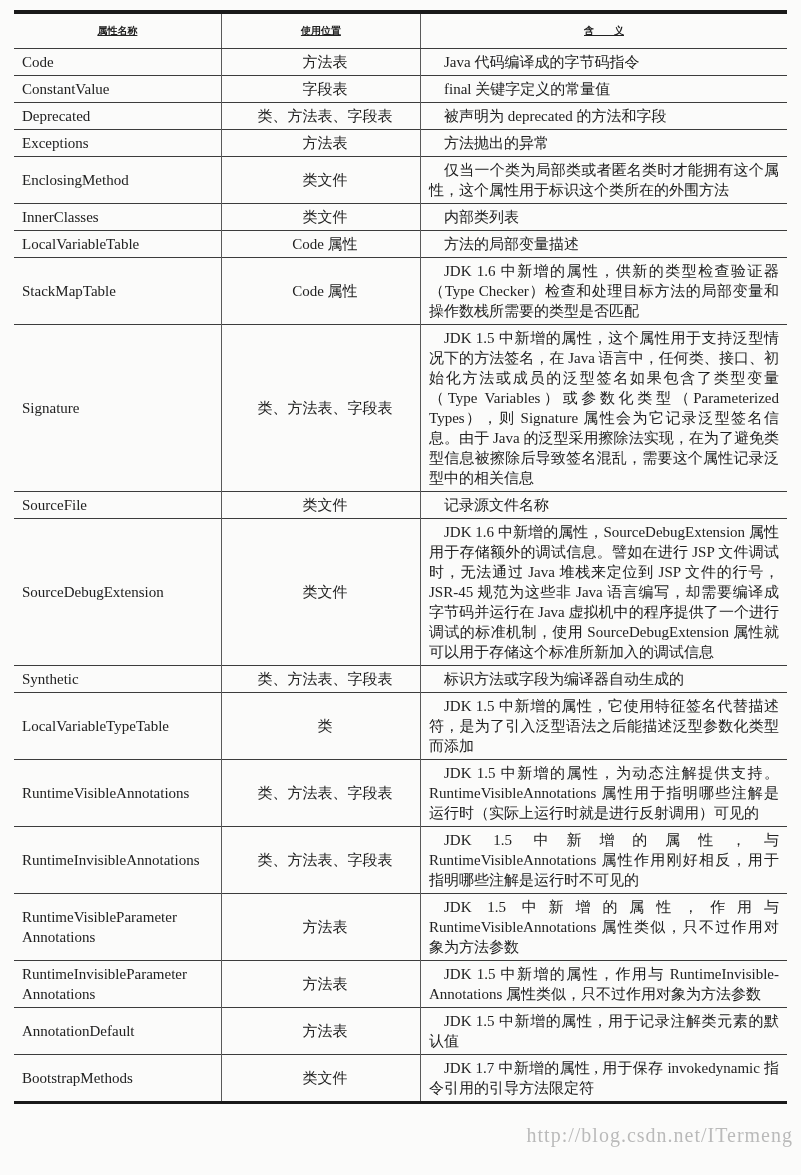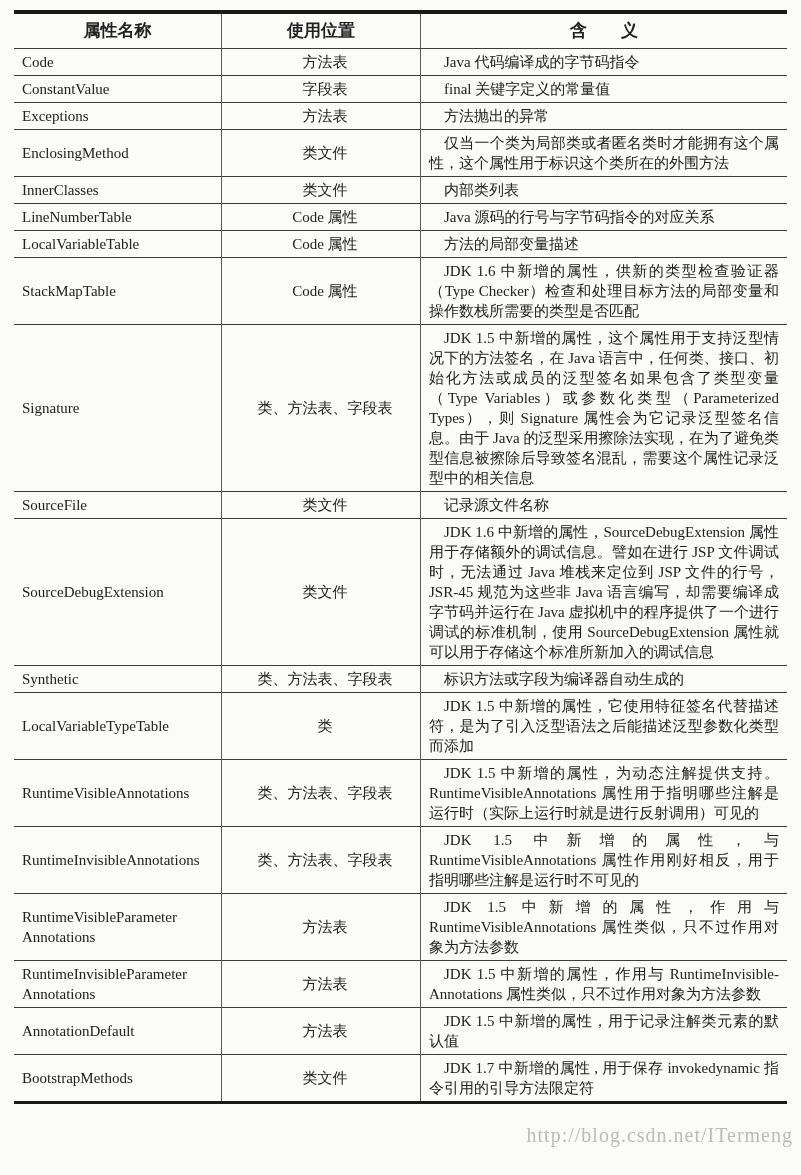--- a/index.html
+++ b/index.html
@@ -34,23 +34,24 @@
     width: 100%;
     border-collapse: collapse;
     border-top: 4px solid #1a1a1a;
     border-bottom: 3px solid #1a1a1a;
     font-size: 15px;
     line-height: 20px;
   }
   thead th {
     font-weight: bold;
     text-align: center;
-    font-size: 17px;
+    font-size: 10px;
     padding: 7px 4px;
     border-bottom: 1.5px solid var(--line);
+    text-decoration: underline;
   }
   tbody td {
     border-top: 1px solid var(--line);
     vertical-align: middle;
     padding: 3px 8px;
   }
   col.c-name  { width: 207px; }
   col.c-loc   { width: 199px; }
   col.c-mean  { width: 366px; }
   td.name {
@@ -113,45 +114,45 @@
           </td>
     </tr>
         <tr>
       <td class="name">ConstantValue</td>
       <td class="loc v">字段表</td>
       <td class="mean v">
             <p>final 关键字定义的常量值</p>
           </td>
     </tr>
         <tr>
+      <td class="name">Deprecated</td>
+      <td class="loc v">类、方法表、字段表</td>
+      <td class="mean v">
+            <p>被声明为 deprecated 的方法和字段</p>
+          </td>
+    </tr>
+        <tr>
       <td class="name">Exceptions</td>
       <td class="loc v">方法表</td>
       <td class="mean v">
             <p>方法抛出的异常</p>
           </td>
     </tr>
         <tr>
       <td class="name">EnclosingMethod</td>
       <td class="loc v">类文件</td>
       <td class="mean v">
             <p>仅当一个类为局部类或者匿名类时才能拥有这个属性，这个属性用于标识这个类所在的外围方法</p>
           </td>
     </tr>
         <tr>
       <td class="name">InnerClasses</td>
       <td class="loc v">类文件</td>
       <td class="mean v">
             <p>内部类列表</p>
-          </td>
-    </tr>
-        <tr>
-      <td class="name">LineNumberTable</td>
-      <td class="loc v">Code 属性</td>
-      <td class="mean v">
-            <p>Java 源码的行号与字节码指令的对应关系</p>
           </td>
     </tr>
         <tr>
       <td class="name">LocalVariableTable</td>
       <td class="loc v">Code 属性</td>
       <td class="mean v">
             <p>方法的局部变量描述</p>
           </td>
     </tr>
         <tr>

